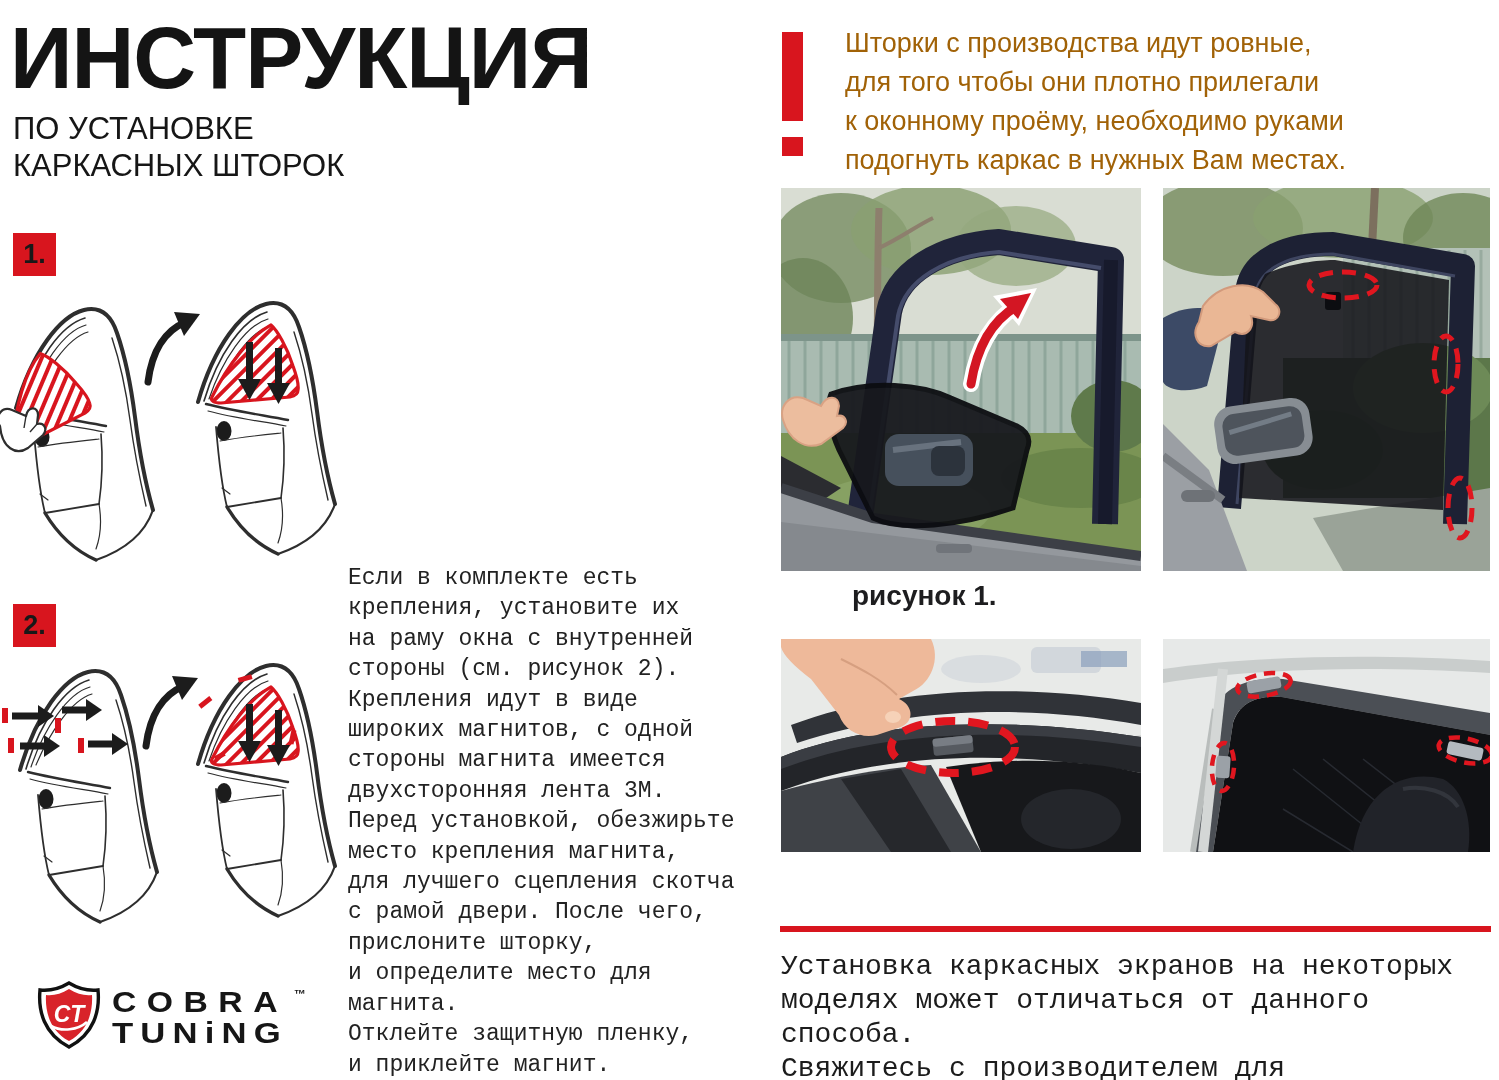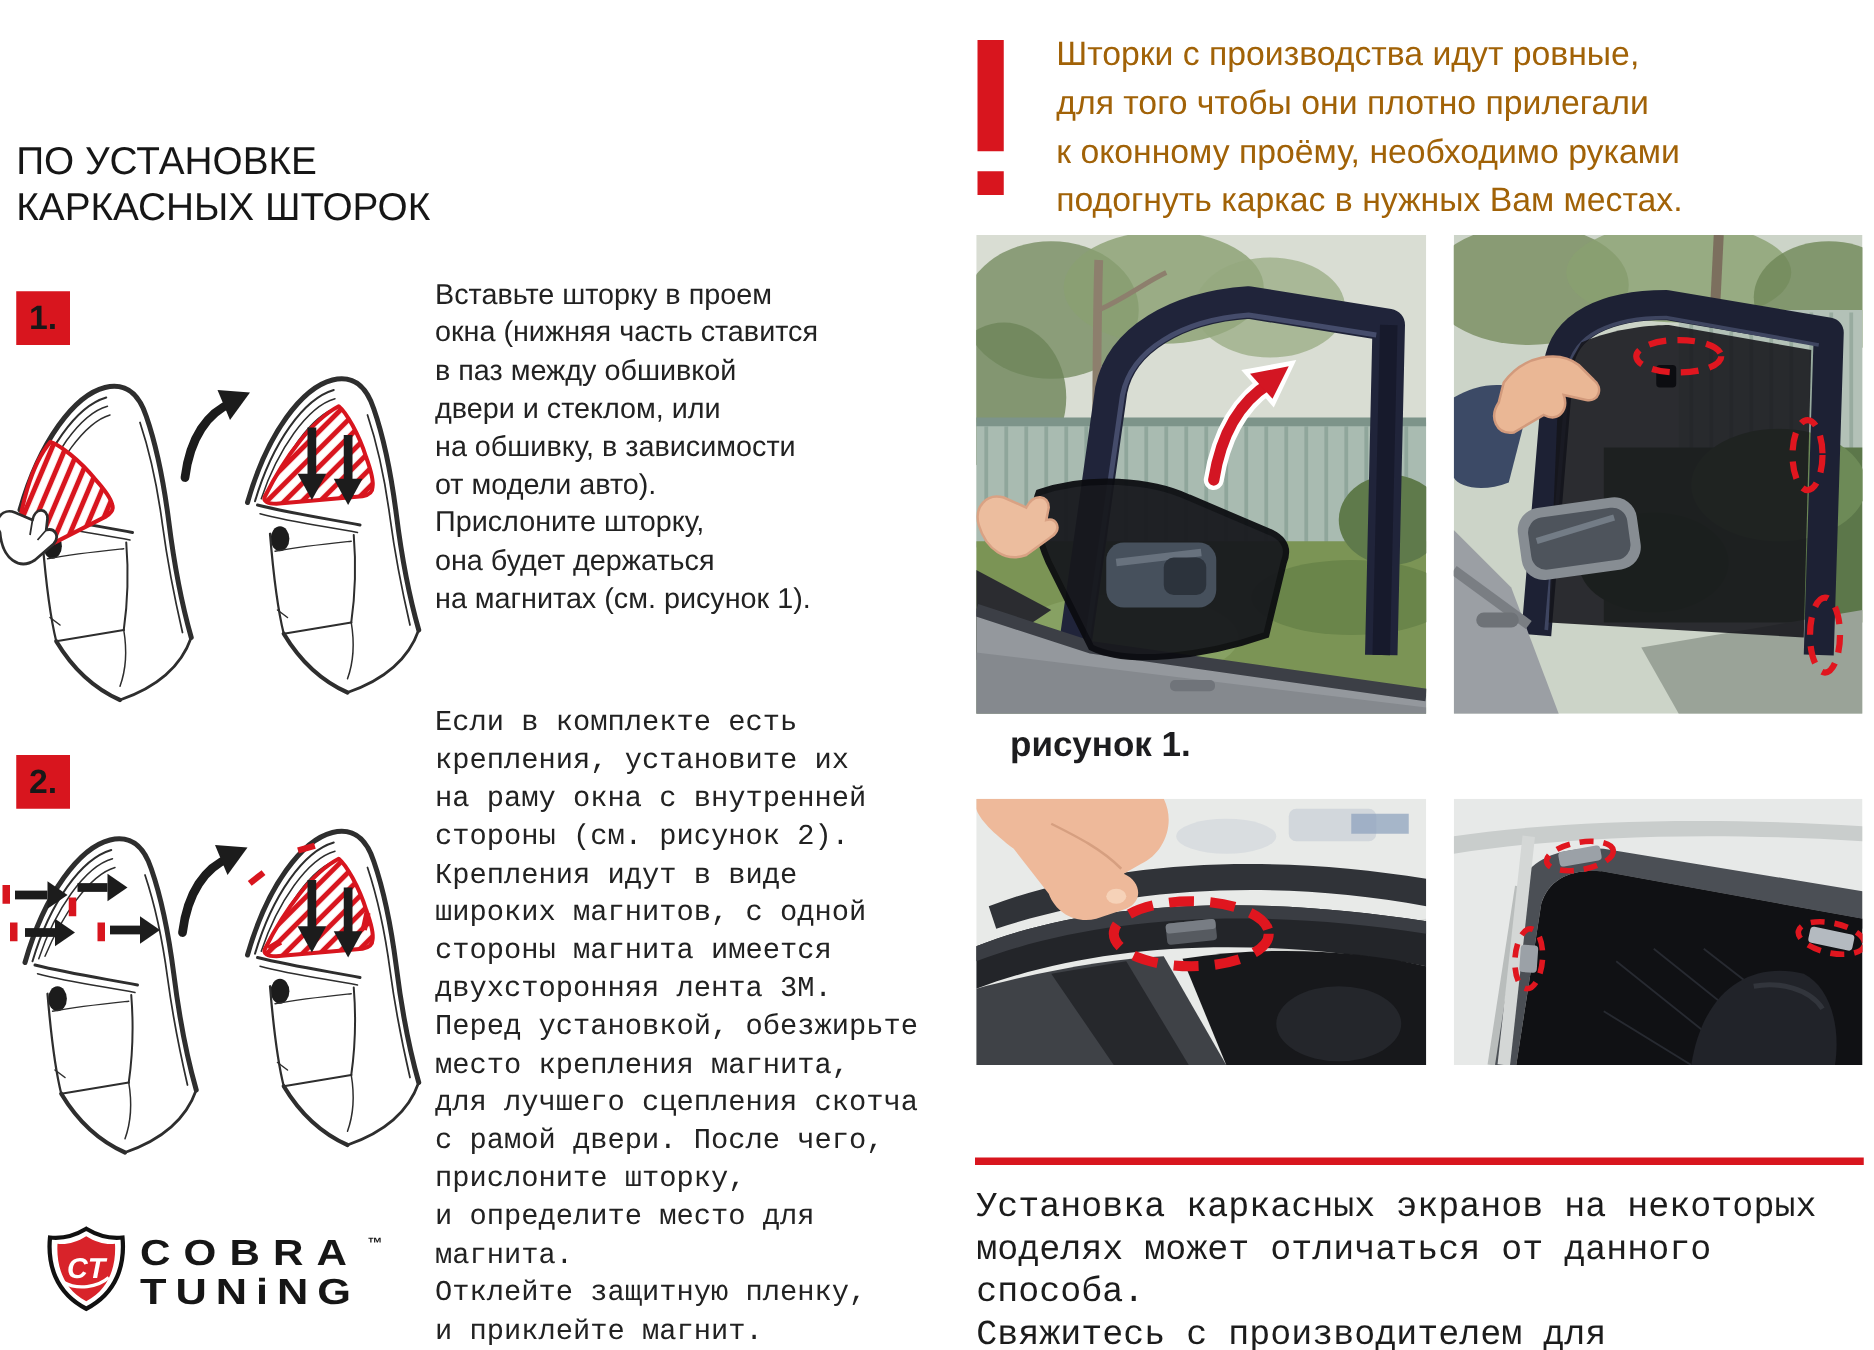--- a/index.html
+++ b/index.html
@@ -33,32 +33,33 @@
   #logo{left:36px;top:980px;width:270px;height:74px;}
   
   #excl-bar{left:782px;top:32px;width:21px;height:89px;background:#d8151e;}
   #excl-dot{left:782px;top:137px;width:21px;height:19px;background:#d8151e;}
   #note-text{left:845px;top:24px;width:640px;font-size:27px;font-weight:500;line-height:39px;color:#a16207;}
   .photo{border:0;display:block;}
   #photo1{left:781px;top:188px;width:360px;height:383px;}
   #photo2{left:1163px;top:188px;width:327px;height:383px;}
   #photo3{left:781px;top:639px;width:360px;height:213px;}
   #photo4{left:1163px;top:639px;width:327px;height:213px;}
-  .caption{font-size:28px;font-weight:600;color:#1d1d1f;}
+  .caption{font-size:28px;font-weight:600;color:#1d1d1f;margin-left:44px;}
   #caption1{left:808px;top:580px;}
   #caption2{left:812px;top:866px;}
   #divider{left:780px;top:926px;width:711px;height:6px;background:#d8151e;}
   #footer-text{left:781px;top:950px;width:712px;font-size:28px;font-weight:500;line-height:34px;color:#1c1c1c;font-family:Liberation Mono, monospace;}
   svg{display:block;}
 </style>
 </head>
 <body>
 
 <div id="page">
 
+  <div class="abs title">ИНСТРУКЦИЯ</div>
   <div class="abs subtitle ml">ПО УСТАНОВКЕ
 КАРКАСНЫХ ШТОРОК</div>
 
   <div class="abs step-badge" id="badge1">
     <span>1.</span>
   </div>
 
   <svg class="abs" id="illus1" viewBox="0 0 340 300">
     <defs>
       <pattern id="hatchP" patternUnits="userSpaceOnUse" width="10" height="10" patternTransform="rotate(45)">
@@ -111,29 +112,20 @@
         </g>
     </g>
     <use href="#curvearrow" transform="translate(186,44)"></use>
     <g transform="translate(186,18)">
       <use href="#doorart"></use>
       <use href="#shadeart"></use>
       <use href="#downarrows"></use>
     </g>
   </svg>
 
-  <div class="abs step-text ml" id="step1-text">Вставьте шторку в проем
-окна (нижняя часть ставится
-в паз между обшивкой
-двери и стеклом, или
-на обшивку, в зависимости
-от модели авто).
-Прислоните шторку,
-она будет держаться
-на магнитах (см. рисунок 1).</div>
 
   <div class="abs step-badge" id="badge2">
     <span>2.</span>
   </div>
 
   <svg class="abs" id="illus2" viewBox="0 0 340 300">
     <g>
       <use href="#doorart" transform="translate(8,22)"></use>
       <g fill="#1c1c1c">
         <g transform="translate(12,90)">

